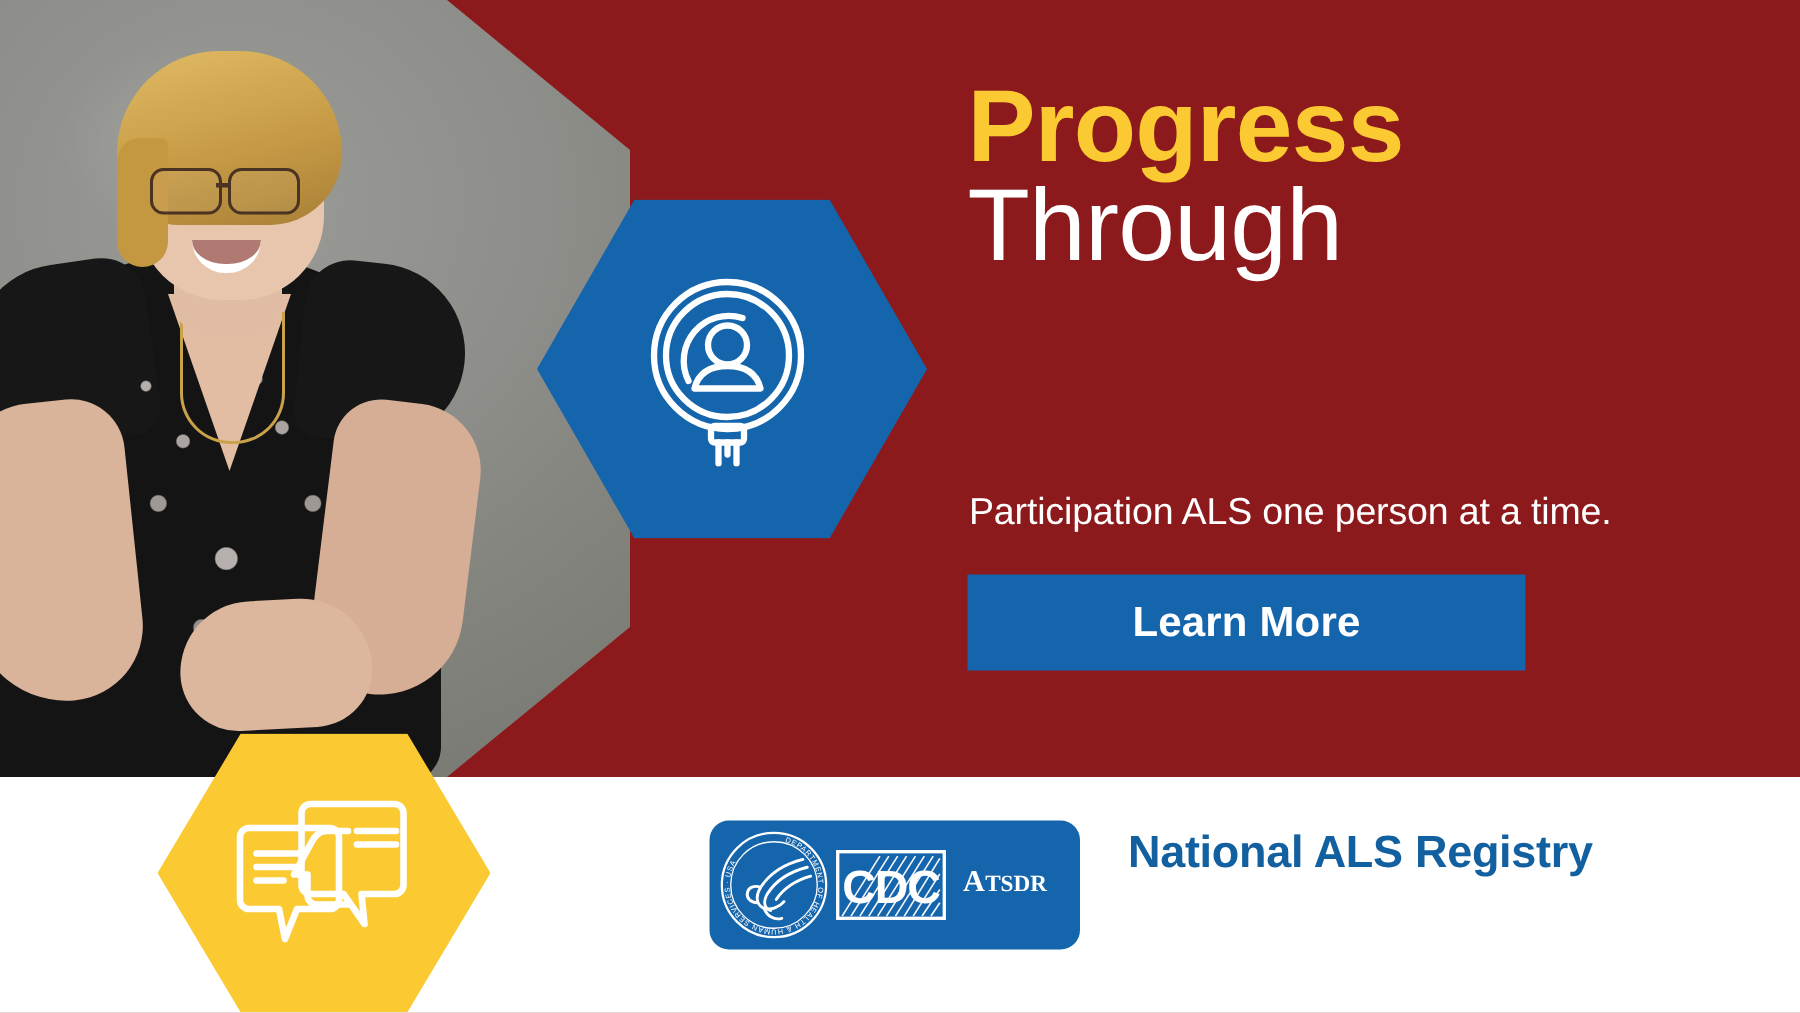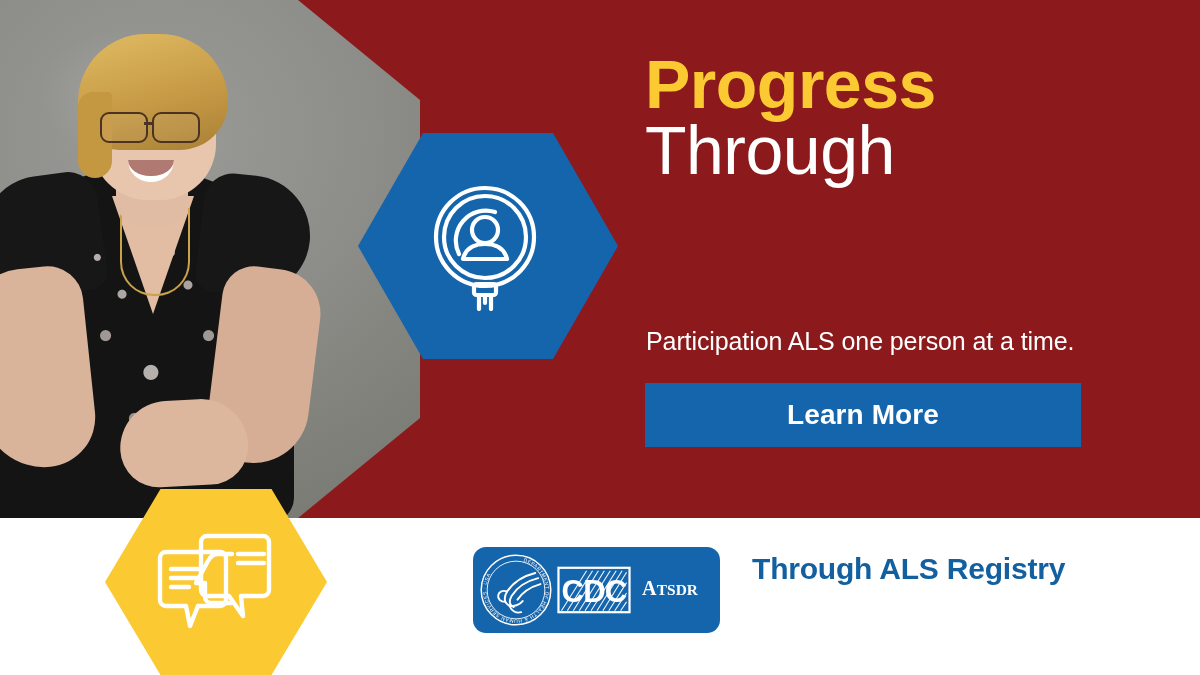--- a/index.html
+++ b/index.html
@@ -247,21 +247,21 @@
     font-weight: 400;
     color: #ffffff;
     letter-spacing: -0.1px;
     white-space: nowrap;
   }
 
   
   .cta-button {
     position: absolute;
     left: 645px; top: 383px;
-    width: 436px; height: 64px;
+    width: 372px; height: 64px;
     background: #1565AD;
     border: none;
     color: #ffffff;
     font-family: "Liberation Sans", sans-serif;
     font-size: 28px;
     font-weight: 700;
     letter-spacing: 0.1px;
     cursor: pointer;
     padding: 0;
   }
@@ -413,16 +413,16 @@
 
     <div class="atsdr-mark">
       <svg viewBox="0 0 128 34" width="86" height="23">
         <text x="0" y="27" font-family="'Liberation Serif', serif" font-size="30" font-weight="bold" fill="#ffffff">A</text>
         <text x="22" y="27" font-family="'Liberation Serif', serif" font-size="23" font-weight="bold" fill="#ffffff">TSDR</text>
       </svg>
     </div>
   </div>
 
   <div class="footer-text">
-    <div class="footer-line-1">Through ALS Registry</div>
+    <div class="footer-line-1">National ALS Registry</div>
   </div>
 
 </div>
 
 </body></html>

